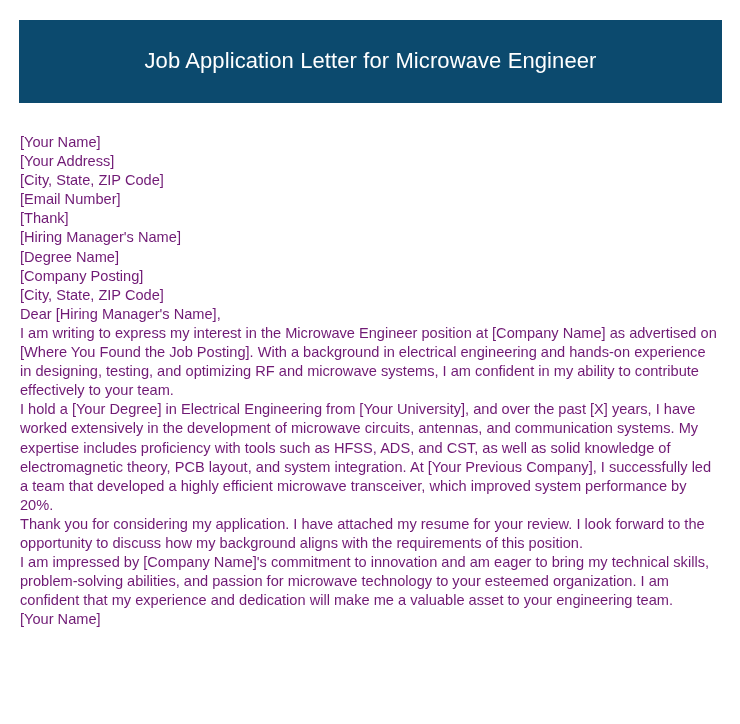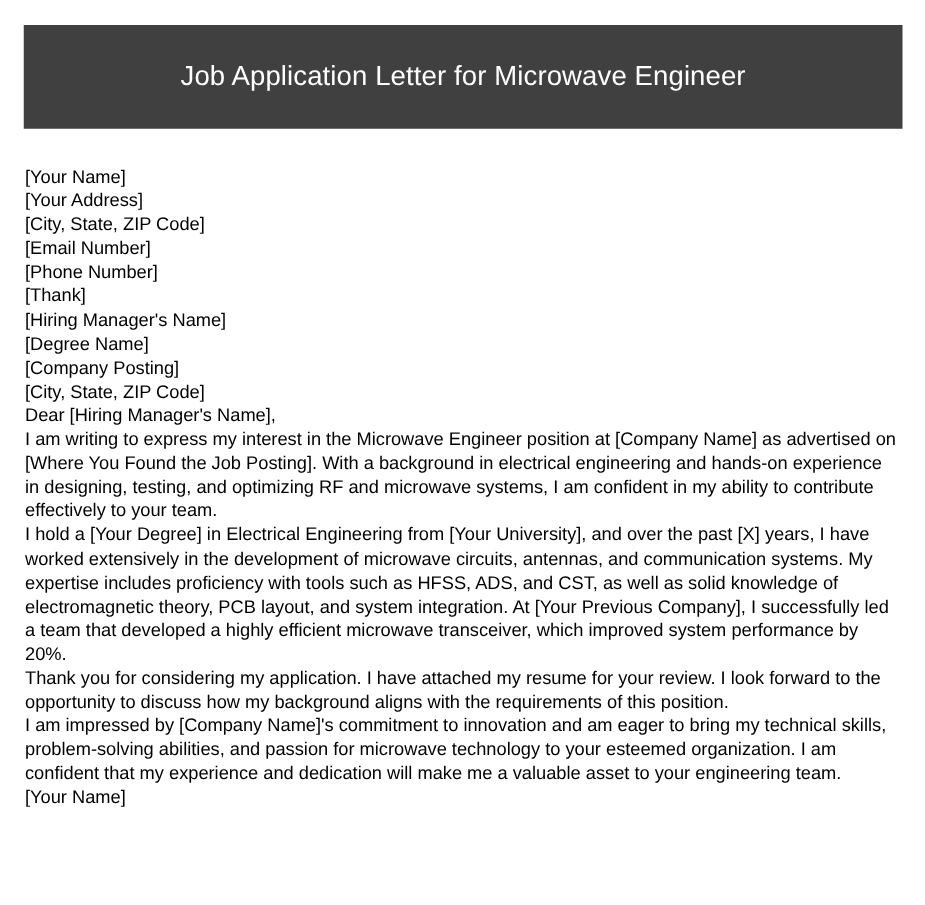--- a/index.html
+++ b/index.html
@@ -21,21 +21,21 @@
     background: #ffffff;
   }
 
   
   #title-banner {
     position: absolute;
     left: 19px;
     top: 20px;
     width: 703px;
     height: 83px;
-    background: #404040;
+    background: #0c4a6e;
     display: flex;
     align-items: center;
     justify-content: center;
     box-sizing: border-box;
   }
 
   #banner-title {
     color: #ffffff;
     font-family: "Liberation Sans", sans-serif;
     font-size: 22px;
@@ -45,21 +45,21 @@
     text-align: center;
     white-space: nowrap;
   }
 
   
   #letter-body {
     position: absolute;
     left: 20px;
     top: 133px;
     width: 697px;
-    color: #000000;
+    color: #701a75;
     font-family: "Liberation Sans", sans-serif;
     font-size: 14.6px;
     line-height: 19.1px;
     text-align: left;
   }
 
   .letter-line {
     display: block;
     white-space: nowrap;
   }
@@ -78,21 +78,20 @@
   <div id="title-banner">
     <div id="banner-title">Job Application Letter for Microwave Engineer</div>
   </div>
 
   <div id="letter-body">
 
     <span class="letter-line">[Your Name]</span>
     <span class="letter-line">[Your Address]</span>
     <span class="letter-line">[City, State, ZIP Code]</span>
     <span class="letter-line">[Email Number]</span>
-    <span class="letter-line">[Phone Number]</span>
     <span class="letter-line">[Thank]</span>
 
     <span class="letter-line">[Hiring Manager's Name]</span>
     <span class="letter-line">[Degree Name]</span>
     <span class="letter-line">[Company Posting]</span>
     <span class="letter-line">[City, State, ZIP Code]</span>
 
     <span class="letter-line">Dear [Hiring Manager's Name],</span>
 
     <p class="letter-para">I am writing to express my interest in the Microwave Engineer position at [Company Name] as advertised on [Where You Found the Job Posting]. With a background in electrical engineering and hands-on experience in designing, testing, and optimizing RF and microwave systems, I am confident in my ability to contribute effectively to your team.</p>

